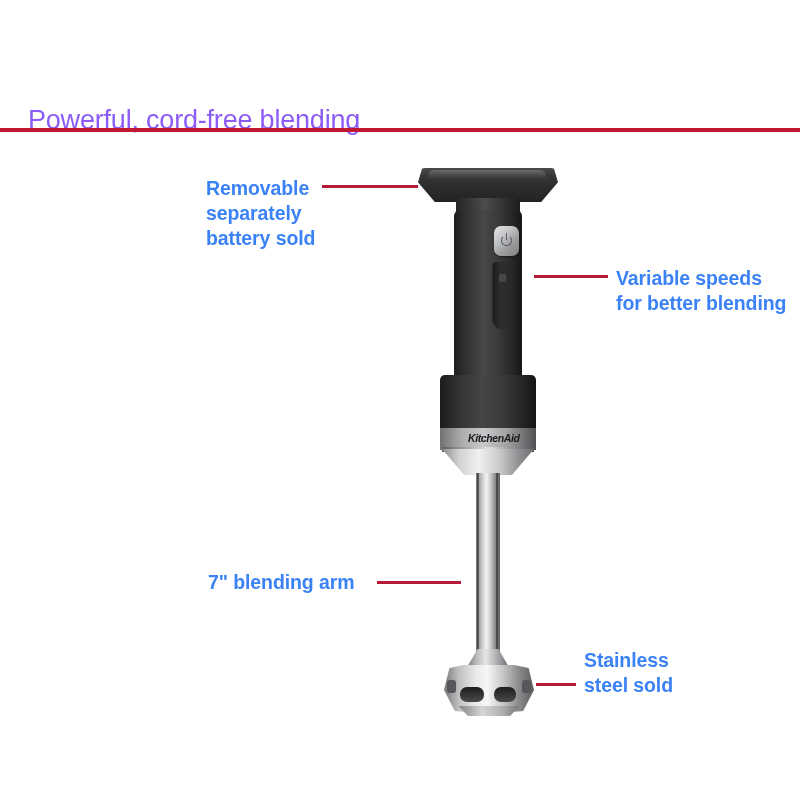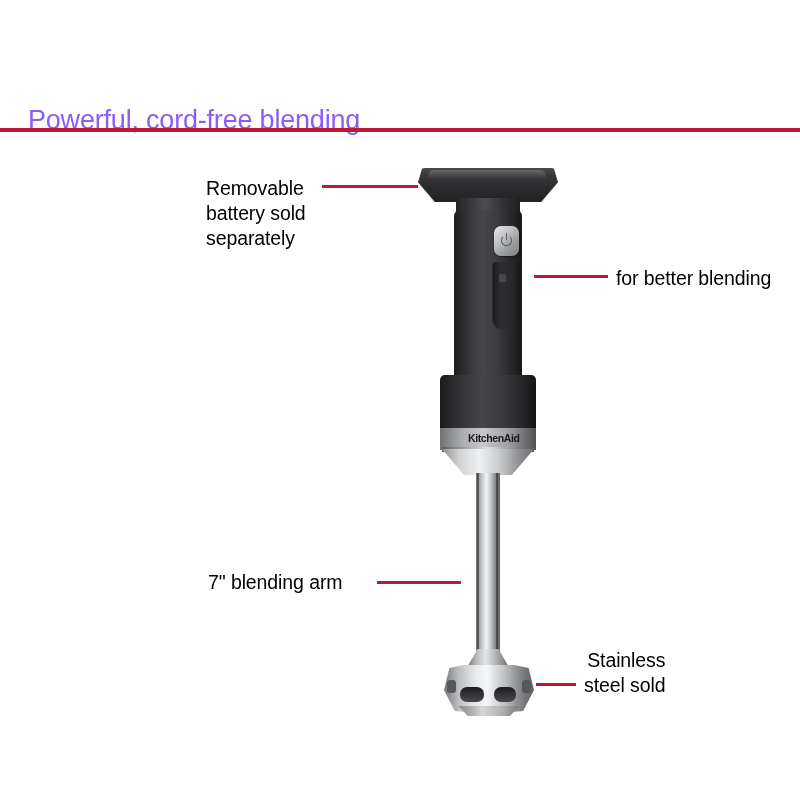--- a/index.html
+++ b/index.html
@@ -39,22 +39,22 @@
     width: 800px;
     height: 4px;
     background: #c01733;
   }
 
   
   .callout {
     position: absolute;
     font-size: 19.5px;
     line-height: 25px;
-    font-weight: 400;
-    color: #000000;
+    font-weight: 700;
+    color: #3b82f6;
     letter-spacing: -0.1px;
   }
 
   .callout-line { display: block; white-space: nowrap; }
 
   
   .leader {
     position: absolute;
     height: 3px;
     background: #b51b36;
@@ -186,20 +186,21 @@
   }
   .brand-wordmark {
     position: absolute;
     left: 28px;
     top: 4px;
     font-size: 10.5px;
     font-weight: 700;
     color: #1a1a1c;
     letter-spacing: -0.4px;
     white-space: nowrap;
+    font-style: italic;
   }
 
   
   .collar {
     position: absolute;
     left: 52px;
     top: 289px;
     width: 92px;
     height: 26px;
     background: linear-gradient(90deg,#8a8c8e 0%,#cfd1d3 18%,#eef0f2 40%,#c9cbcd 62%,#8d8f91 84%,#6d6f71 100%);
@@ -305,36 +306,37 @@
 </head>
 <body>
 
 <div class="page">
 
   <div class="page-title">Powerful, cord-free blending</div>
   <div class="title-rule"></div>
 
   <div class="callout" style="left:206px; top:176px;">
     <span class="callout-line">Removable</span>
+    <span class="callout-line">separately</span>
     <span class="callout-line">battery sold</span>
-    <span class="callout-line">separately</span>
   </div>
   <div class="leader" style="left:322px; top:185px; width:96px;"></div>
 
   <div class="callout" style="left:616px; top:266px;">
+    <span class="callout-line">Variable speeds</span>
     <span class="callout-line">for better blending</span>
   </div>
   <div class="leader" style="left:534px; top:275px; width:74px;"></div>
 
   <div class="callout" style="left:208px; top:570px;">
     <span class="callout-line">7" blending arm</span>
   </div>
   <div class="leader" style="left:377px; top:581px; width:84px;"></div>
 
-  <div class="callout" style="left:584px; top:648px;text-align:right;">
+  <div class="callout" style="left:584px; top:648px;">
     <span class="callout-line">Stainless</span>
     <span class="callout-line">steel sold</span>
   </div>
   <div class="leader" style="left:536px; top:683px; width:40px;"></div>
 
   <div class="product">
 
     <div class="cap"></div>
     <div class="cap-sheen"></div>
     <div class="cap-neck"></div>

